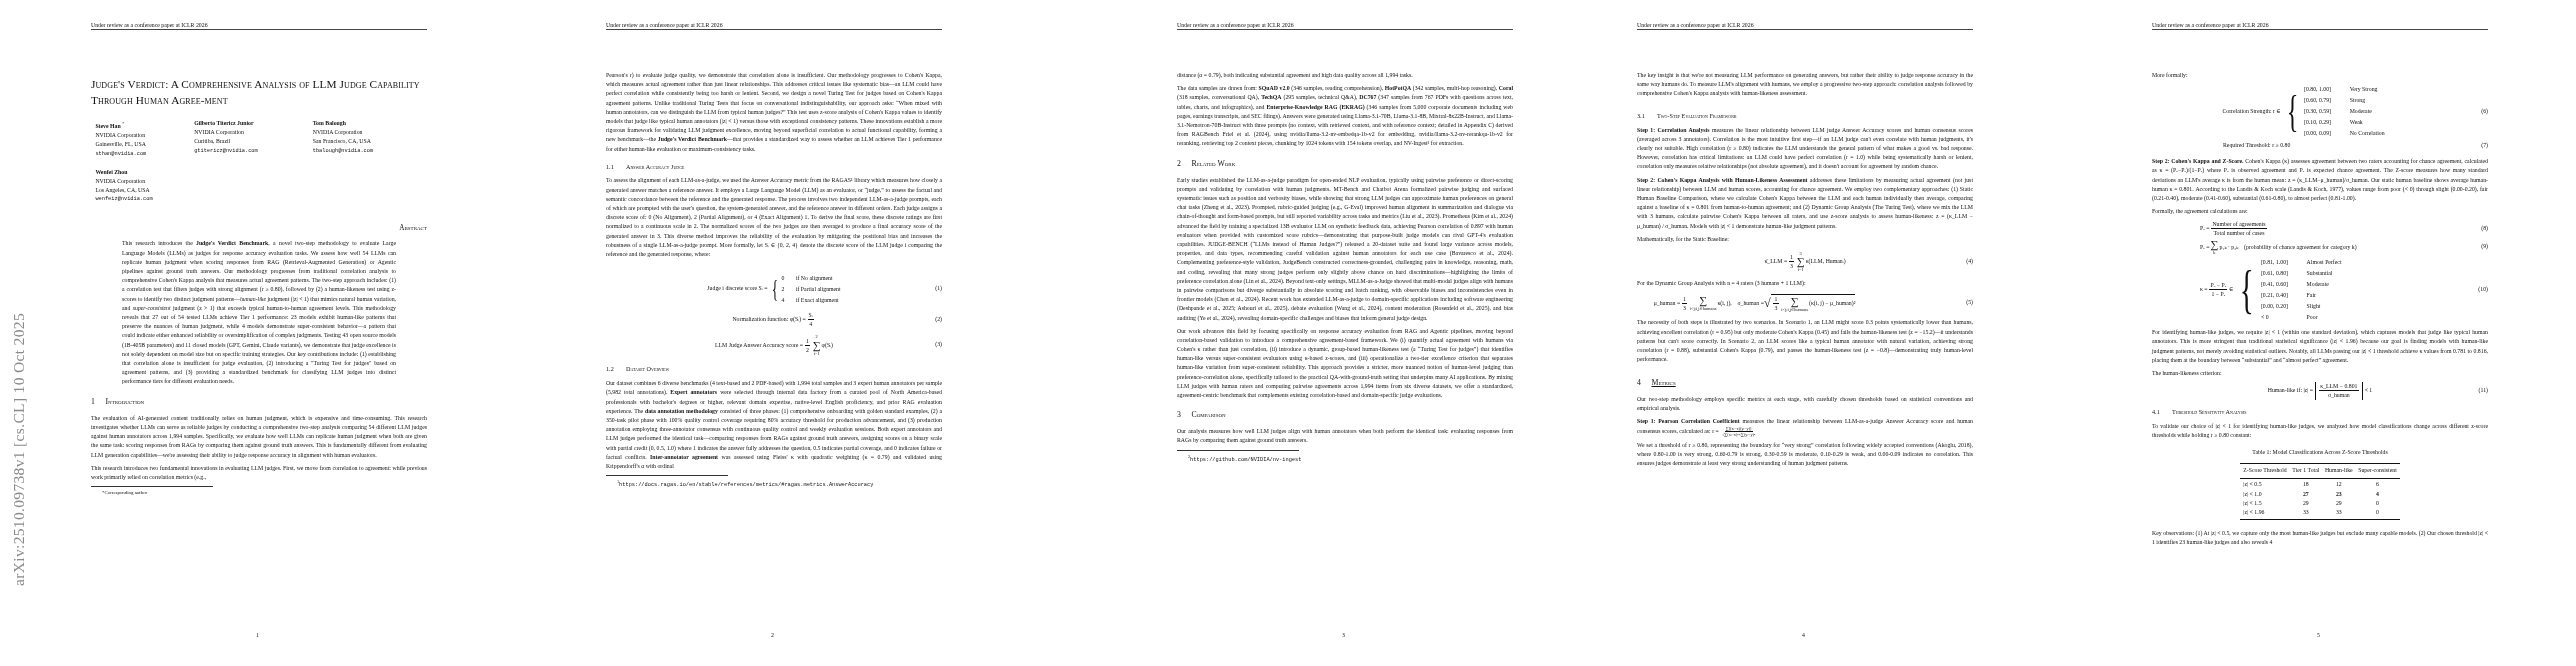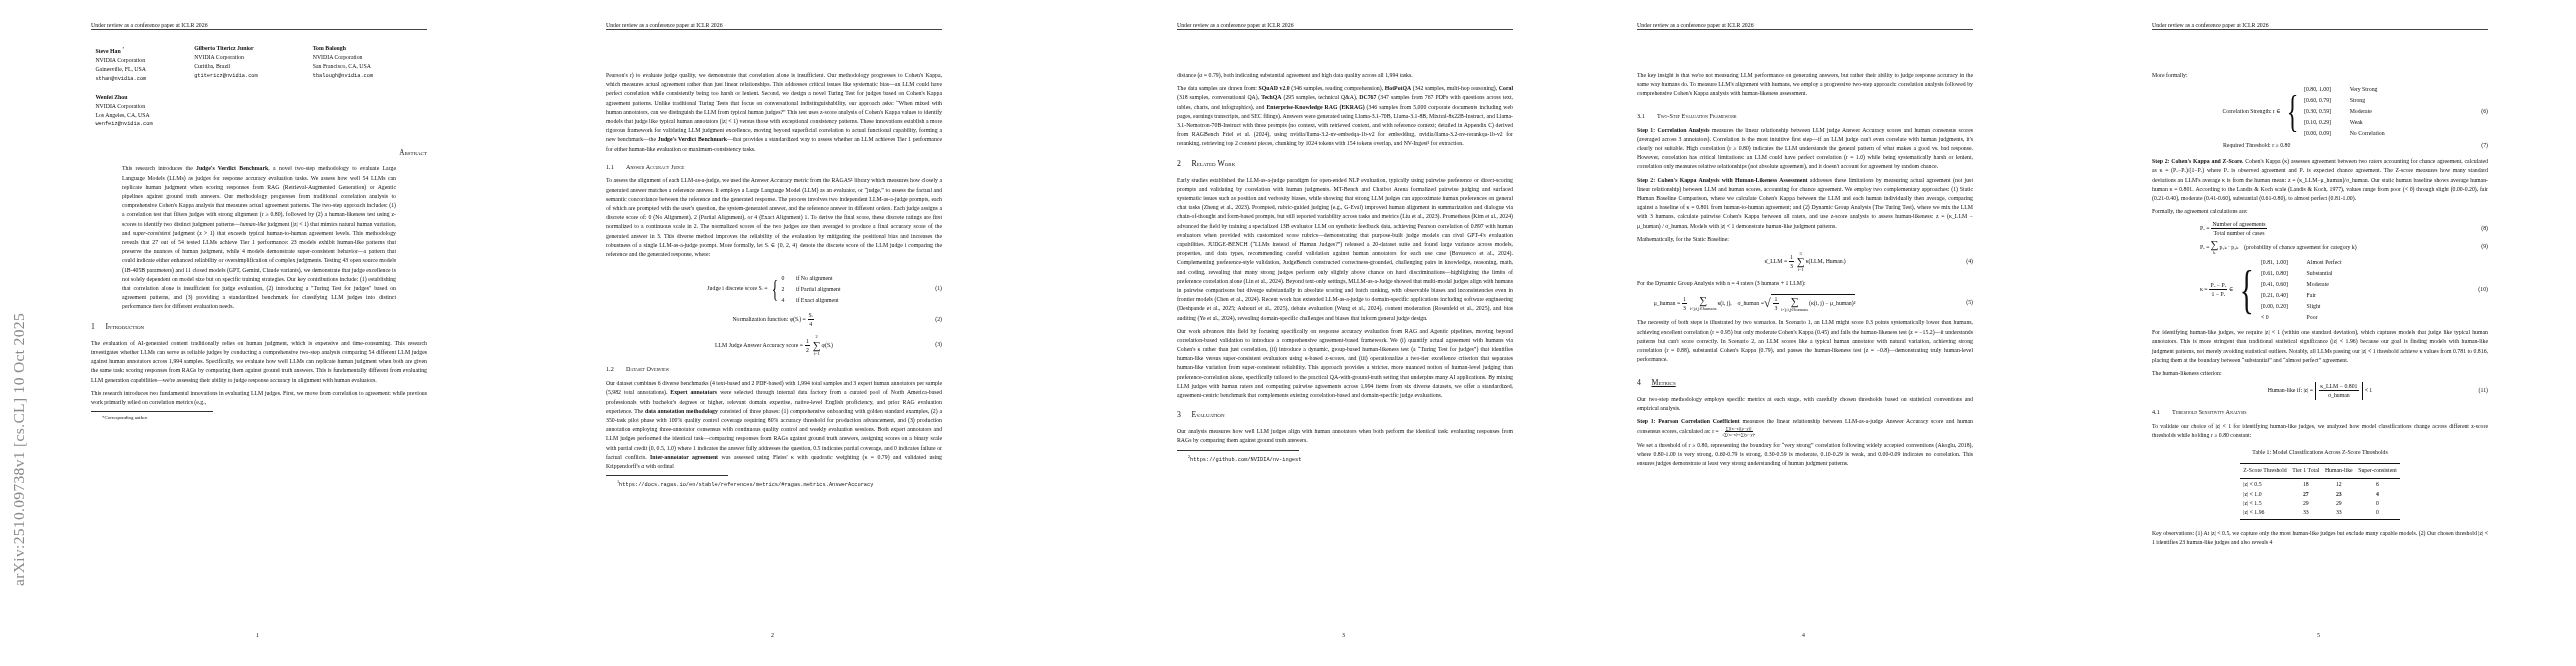--- a/index.html
+++ b/index.html
@@ -54,20 +54,21 @@
 </style>
 </head>
 <body>
 
 <div class="page" style="left:0px;">
   <div class="arxiv">
       <span>arXiv:2510.09738v1  [cs.CL]  10 Oct 2025</span>
     </div>
   <div class="runhead">Under review as a conference paper at ICLR 2026</div>
   <div class="col" style="top:33px;">
+    <div class="title">Judge's Verdict: A Comprehensive Analysis of LLM Judge Capability Through Human Agree-ment</div>
     <div class="authors">
       <div class="author">
         <div><b>Steve Han</b> <sup>*</sup></div>
         <div>NVIDIA Corporation</div>
         <div>Gainesville, FL, USA</div>
         <div class="mono">sthan@nvidia.com</div>
       </div>
       <div class="author">
         <div><b>Gilberto Titericz Junior</b></div>
         <div>NVIDIA Corporation</div>
@@ -162,21 +163,21 @@
 </div>
 
 <div class="page" style="left:1086px;">
   <div class="runhead">Under review as a conference paper at ICLR 2026</div>
   <div class="col" style="top:71px;">
     <p>distance (α = 0.79), both indicating substantial agreement and high data quality across all 1,994 tasks.</p>
     <p><span>The data samples are drawn from: </span><b>SQuAD v2.0</b><span> (346 samples, reading comprehension), </span><b>HotPotQA</b><span> (342 samples, multi-hop reasoning), </span><b>Coral</b><span> (318 samples, conversational QA), </span><b>TechQA</b><span> (295 samples, technical Q&amp;A), </span><b>DC767</b><span> (347 samples from 767 PDFs with questions across text, tables, charts, and infographics), and </span><b>Enterprise-Knowledge RAG (EKRAG)</b><span> (346 samples from 5,000 corporate documents including web pages, earnings transcripts, and SEC filings). Answers were generated using Llama-3.1-70B, Llama-3.1-8B, Mixtral-8x22B-Instruct, and Llama-3.1-Nemotron-70B-Instruct with three prompts (no context, with retrieved context, and with reference context; detailed in Appendix C) derived from RAGBench Friel et al. (2024), using nvidia/llama-3.2-nv-embedqa-1b-v2 for embedding, nvidia/llama-3.2-nv-rerankqa-1b-v2 for reranking, retrieving top 2 context pieces, chunking by 1024 tokens with 154 tokens overlap, and NV-Ingest² for extraction.</span></p>
     <div class="sec"><span class="num">2</span><span>Related Work</span></div>
     <p>Early studies established the LLM-as-a-judge paradigm for open-ended NLP evaluation, typically using pairwise preference or direct-scoring prompts and validating by correlation with human judgments. MT-Bench and Chatbot Arena formalized pairwise judging and surfaced systematic issues such as position and verbosity biases, while showing that strong LLM judges can approximate human preferences on general chat tasks (Zheng et al., 2023). Prompted, rubric-guided judging (e.g., G-Eval) improved human alignment in summarization and dialogue via chain-of-thought and form-based prompts, but still reported variability across tasks and metrics (Liu et al., 2023). Prometheus (Kim et al., 2024) advanced the field by training a specialized 13B evaluator LLM on synthetic feedback data, achieving Pearson correlation of 0.897 with human evaluators when provided with customized score rubrics—demonstrating that purpose-built judge models can rival GPT-4's evaluation capabilities. JUDGE-BENCH (“LLMs instead of Human Judges?”) released a 20-dataset suite and found large variance across models, properties, and data types, recommending careful validation against human annotators for each use case (Bavaresco et al., 2024). Complementing preference-style validation, JudgeBench constructed correctness-grounded, challenging pairs in knowledge, reasoning, math, and coding, revealing that many strong judges perform only slightly above chance on hard discriminations—highlighting the limits of preference correlation alone (Lin et al., 2024). Beyond text-only settings, MLLM-as-a-Judge showed that multi-modal judges align with humans in pairwise comparisons but diverge substantially in absolute scoring and batch ranking, with observable biases and inconsistencies even in frontier models (Chen et al., 2024). Recent work has extended LLM-as-a-judge to domain-specific applications including software engineering (Deshpande et al., 2025; Ashouri et al., 2025), debate evaluation (Wang et al., 2024), content moderation (Rosenfeld et al., 2025), and bias auditing (Ye et al., 2024), revealing domain-specific challenges and biases that inform general judge design.</p>
     <p>Our work advances this field by focusing specifically on response accuracy evaluation from RAG and Agentic pipelines, moving beyond correlation-based validation to introduce a comprehensive agreement-based framework. We (i) quantify actual agreement with humans via Cohen's κ rather than just correlation, (ii) introduce a dynamic, group-based human-likeness test (a “Turing Test for judges”) that identifies human-like versus super-consistent evaluators using κ-based z-scores, and (iii) operationalize a two-tier excellence criterion that separates human-like variation from super-consistent reliability. This approach provides a stricter, more nuanced notion of human-level judging than preference-correlation alone, specifically tailored to the practical QA-with-ground-truth setting that underpins many AI applications. By mixing LLM judges with human raters and computing pairwise agreements across 1,994 items from six diverse datasets, we offer a standardized, agreement-centric benchmark that complements existing correlation-based and domain-specific judge evaluations.</p>
-    <div class="sec"><span class="num">3</span><span>Evaluation</span></div>
+    <div class="sec"><span class="num">3</span><span>Comparison</span></div>
     <p>Our analysis measures how well LLM judges align with human annotators when both perform the identical task: evaluating responses from RAGs by comparing them against ground truth answers.</p>
     <div class="fn-rule"></div>
     <div class="fn"><sup>2</sup><span class="mono">https://github.com/NVIDIA/nv-ingest</span></div>
   </div>
   <div class="pagenum">3</div>
 </div>
 
 <div class="page" style="left:1546px;">
   <div class="runhead">Under review as a conference paper at ICLR 2026</div>
   <div class="col" style="top:71px;">

